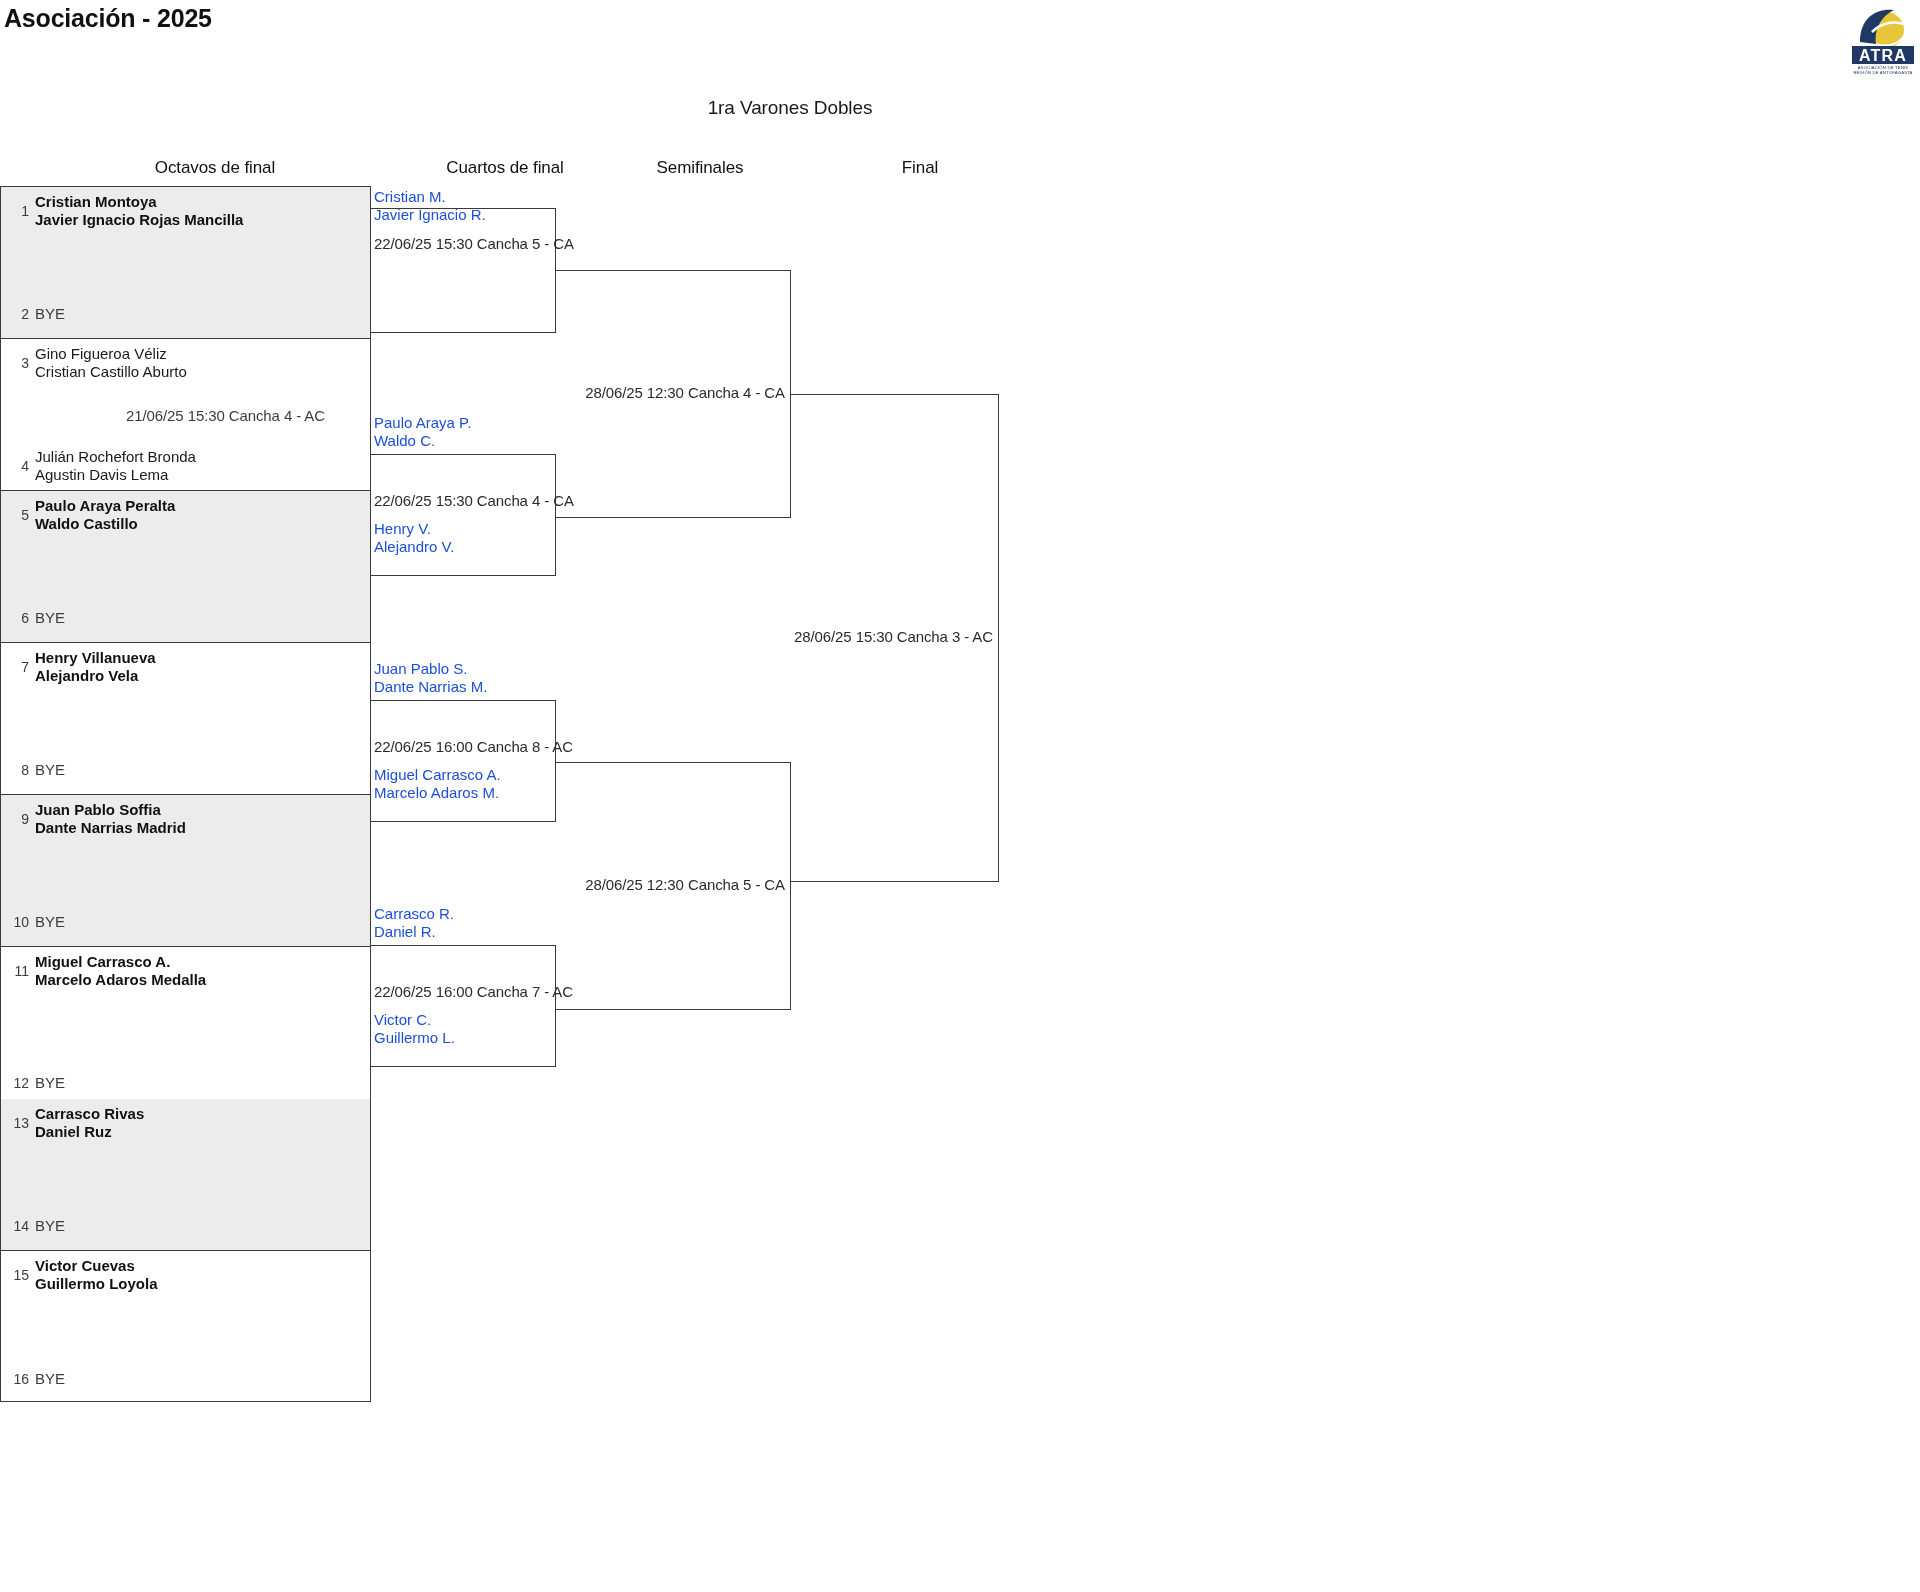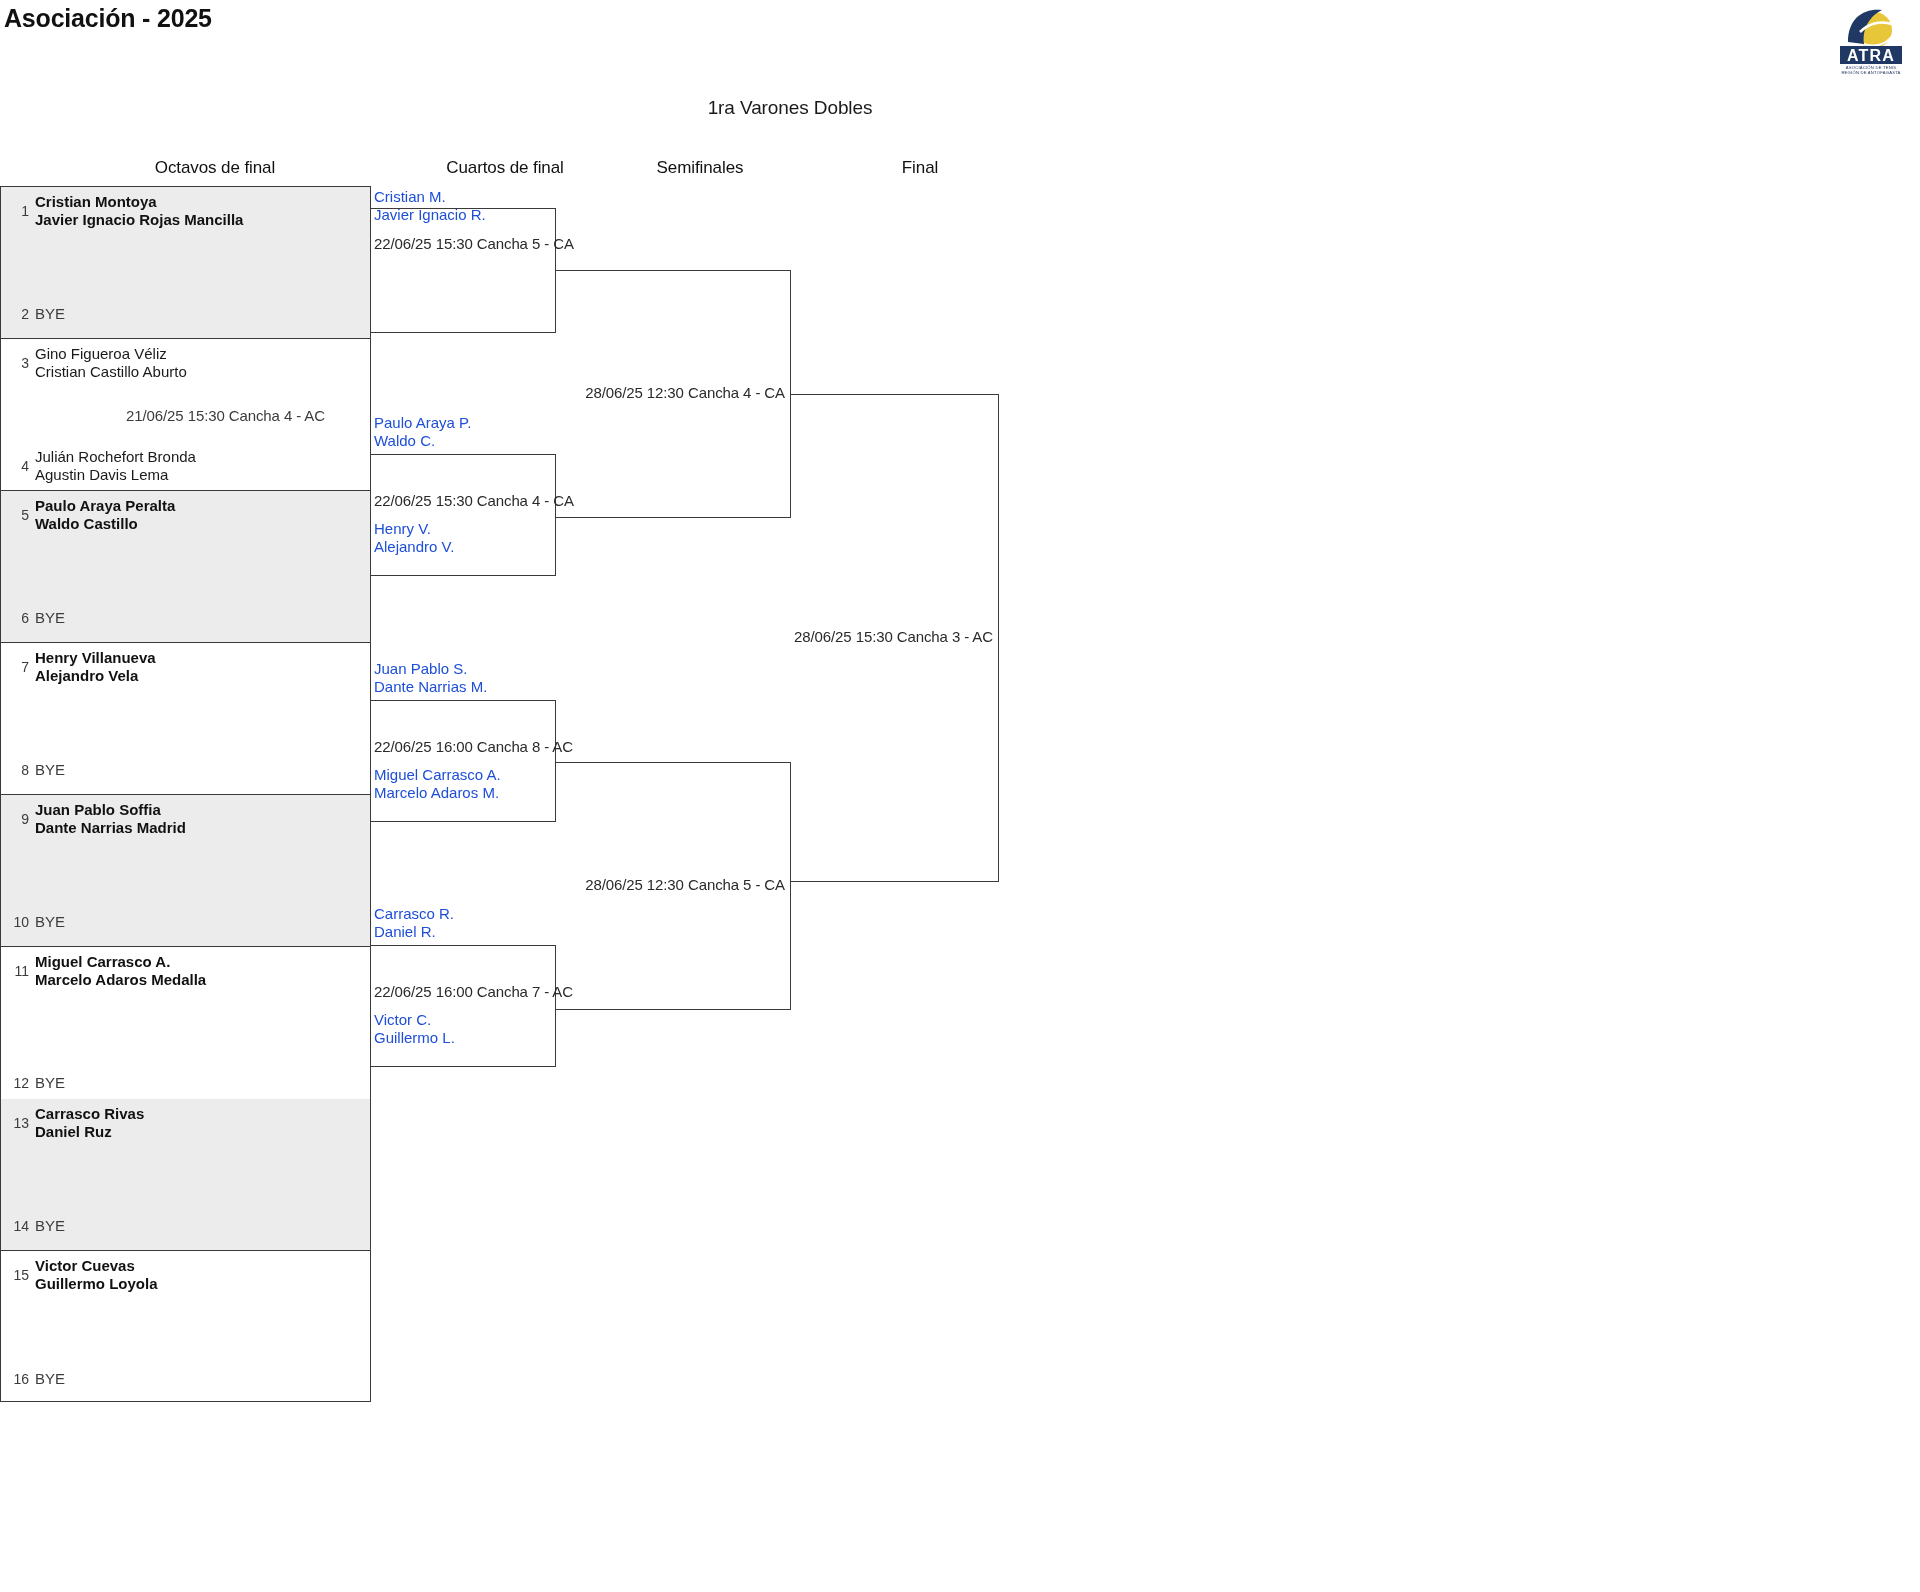--- a/index.html
+++ b/index.html
@@ -29,21 +29,21 @@
     font-weight: 700;
     line-height: 29px;
     letter-spacing: -0.2px;
     color: #111111;
     white-space: nowrap;
   }
   .doc-title .l2 { display: block; }
 
   .logo {
     position: absolute;
-    right: 12px;
+    right: 0;
     top: 2px;
     width: 74px;
     height: 74px;
   }
   .logo svg { display: block; }
 
   .event-name {
     position: absolute;
     left: 0;
     top: 97px;

